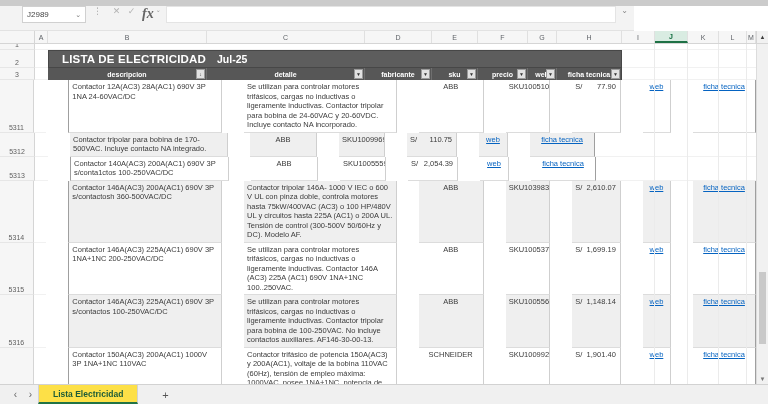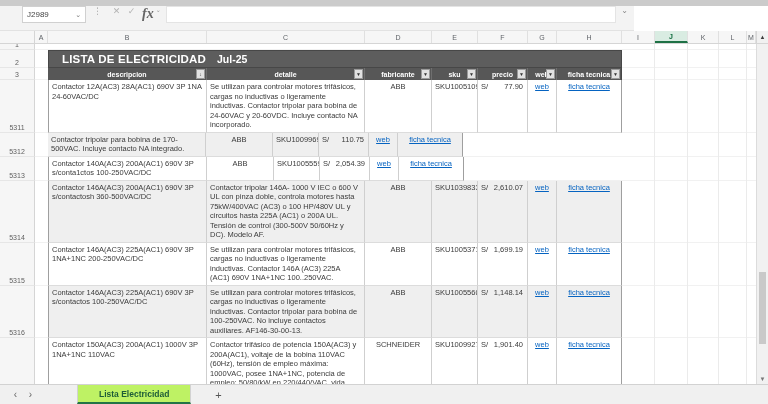--- a/index.html
+++ b/index.html
@@ -49,44 +49,44 @@
   .title{font-weight:bold;font-size:11.5px;margin-left:13px;letter-spacing:.2px;}
   .period{position:absolute;left:168px;font-weight:bold;font-size:10.5px;}
   .hrow{height:12px;}
   .hc{background:#575757;color:#fff;font-weight:bold;font-size:7px;display:flex;align-items:center;
       justify-content:center;position:relative;border-right:1px solid #6f6f6f;box-sizing:border-box;}
   .hc.last{border-right:1px solid #474747;}
   .fdrop{position:absolute;right:1px;top:1px;bottom:1px;width:9px;background:#e2e2e2;
          border:1px solid #9b9b9b;box-sizing:border-box;color:#333;font-size:5px;
          display:flex;align-items:center;justify-content:center;}
   .c{box-sizing:border-box;border-right:1px solid #cfcfcf;border-bottom:1px solid #dcdcdc;
-     font-size:7.5px;line-height:9.5px;color:#3b3b3b;padding:2px 3px;overflow:hidden;background:#fff;}
+     font-size:7.5px;line-height:9.5px;color:#3b3b3b;padding:2px 3px;overflow:hidden;background:#fff;margin-left:22px;}
   .c.first{border-left:1px solid #9f9f9f;}
   .c.lastc{border-right:1px solid #9f9f9f;}
   .alt .c{background:#efefef;}
   .c.fab{text-align:center;}
   .c.pre{display:flex;justify-content:space-between;align-items:flex-start;padding-right:4px;}
   .c.ctr{text-align:center;}
   .link{color:#0563c1;text-decoration:underline;cursor:pointer;}
   
   .vsb{position:absolute;right:0;top:44px;width:12px;height:340px;background:#f1f1f1;
        border-left:1px solid #dcdcdc;box-sizing:border-box;}
   .vthumb{position:absolute;left:2px;right:2px;top:228px;height:72px;background:#c9c9c9;}
   .sbdown{position:absolute;left:0;right:0;bottom:0;height:11px;display:flex;align-items:center;
           justify-content:center;color:#777;font-size:6px;}
   
   .tabbar{position:absolute;left:0;top:384px;width:768px;height:20px;background:#f0f0f0;
           border-top:1px solid #d2d2d2;box-sizing:border-box;display:flex;align-items:stretch;
           font-size:8.5px;color:#555;}
   .nav{width:15px;display:flex;align-items:center;justify-content:center;color:#666;font-size:10px;}
   .nav.firstnav{margin-left:8px;}
   .tab{display:flex;align-items:center;padding:0 20px;color:#4a4a4a;}
-  .tab.active{background:#bef264;border-left:1px solid #d2d2d2;border-right:1px solid #d2d2d2;
+  .tab.active{background:#fde047;border-left:1px solid #d2d2d2;border-right:1px solid #d2d2d2;
               border-bottom:2px solid #217346;box-sizing:border-box;font-weight:bold;color:#1d5c38;
-              padding:0 21px;margin-left:39px;}
+              padding:0 14px;}
   .addbtn{width:22px;display:flex;align-items:center;justify-content:center;color:#555;
           font-size:11px;margin-left:16px;}
 </style>
 </head>
 <body>
 
 <div class="screen">
 
   <div class="topstrip"></div>
 

